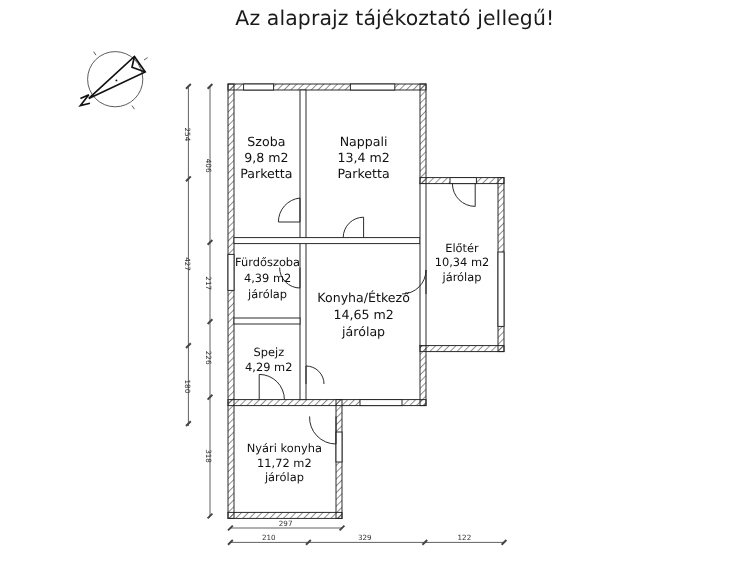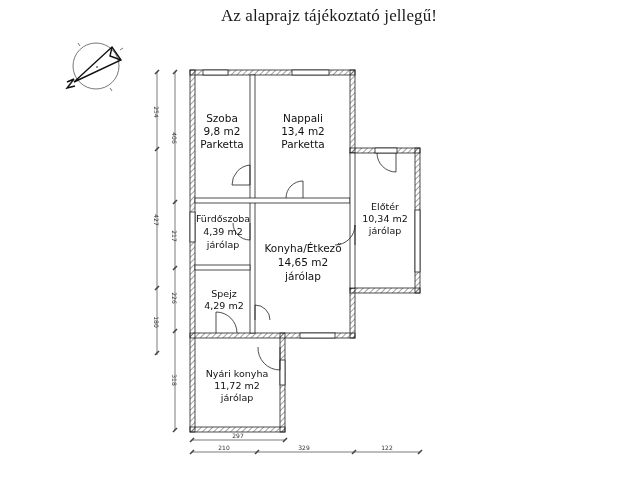--- a/index.html
+++ b/index.html
@@ -1,17 +1,17 @@
 <!DOCTYPE html>
 <html><head>
 <meta charset="utf-8">
 <style>
   html, body { margin: 0; padding: 0; background: #ffffff; }
   body { width: 628px; height: 480px; position: relative; overflow: hidden; font-family: "DejaVu Sans", sans-serif; }
-  .title { position: absolute; left: 0; top: 6px; width: 628px; text-align: center; font-size: 17px; color: #1a1a1a; letter-spacing: 0.1px; padding-left: 30px; box-sizing: border-box; font-family: Liberation Serif, serif; }
+  .title { position: absolute; left: 0; top: 6px; width: 628px; text-align: center; font-size: 17px; color: #1a1a1a; letter-spacing: 0.1px; padding-left: 30px; box-sizing: border-box; }
   svg { position: absolute; left: 0; top: 0; }
   .room-label { font-family: "DejaVu Sans", sans-serif; font-size: 10.5px; fill: #111; text-anchor: middle; }
   .room-label.small { font-size: 9.5px; }
   .dim-label { font-family: "DejaVu Sans", sans-serif; font-size: 6px; fill: #333; text-anchor: middle; }
 </style>
 </head>
 <body>
 
 <div class="title">Az alaprajz tájékoztató jellegű!</div>
 

